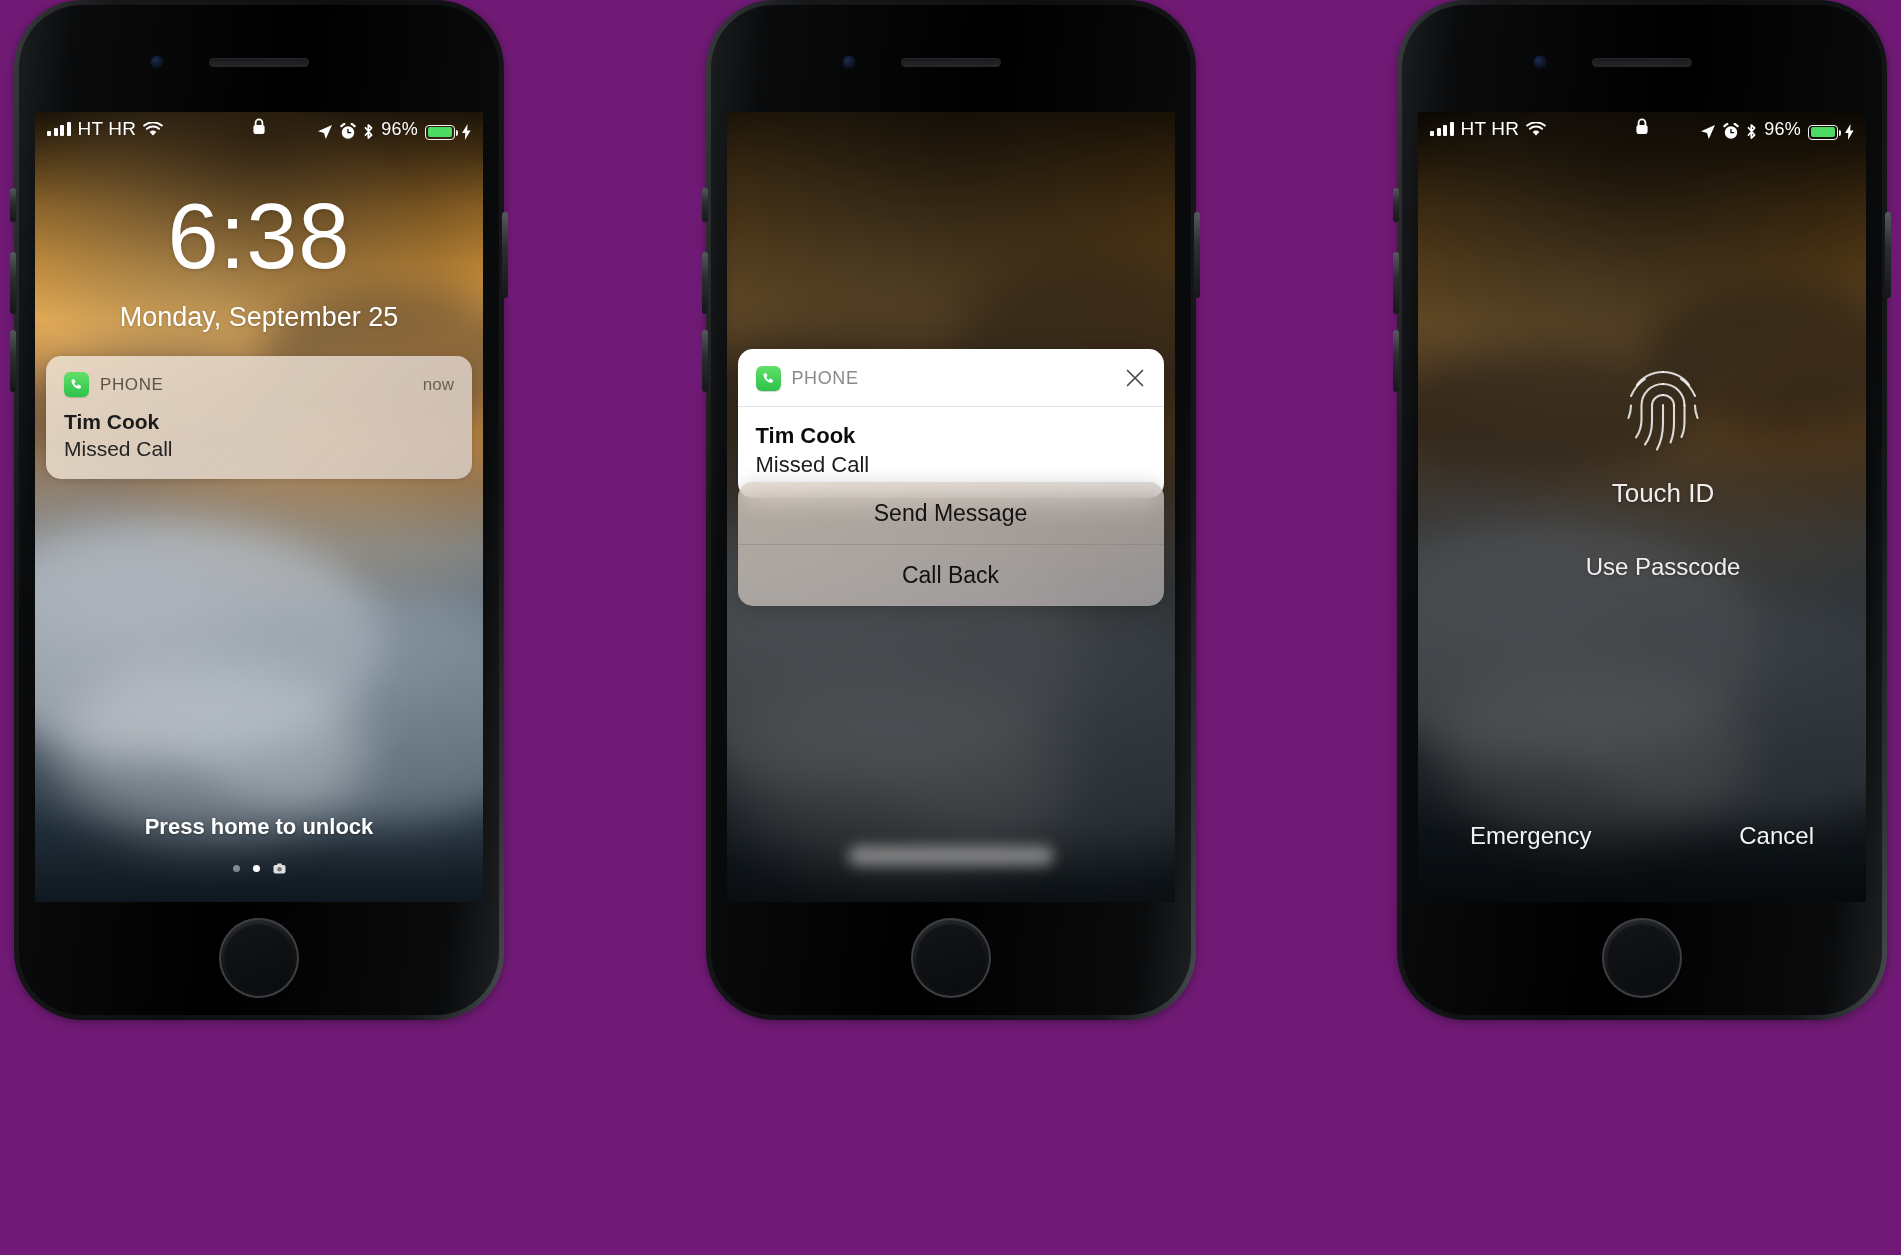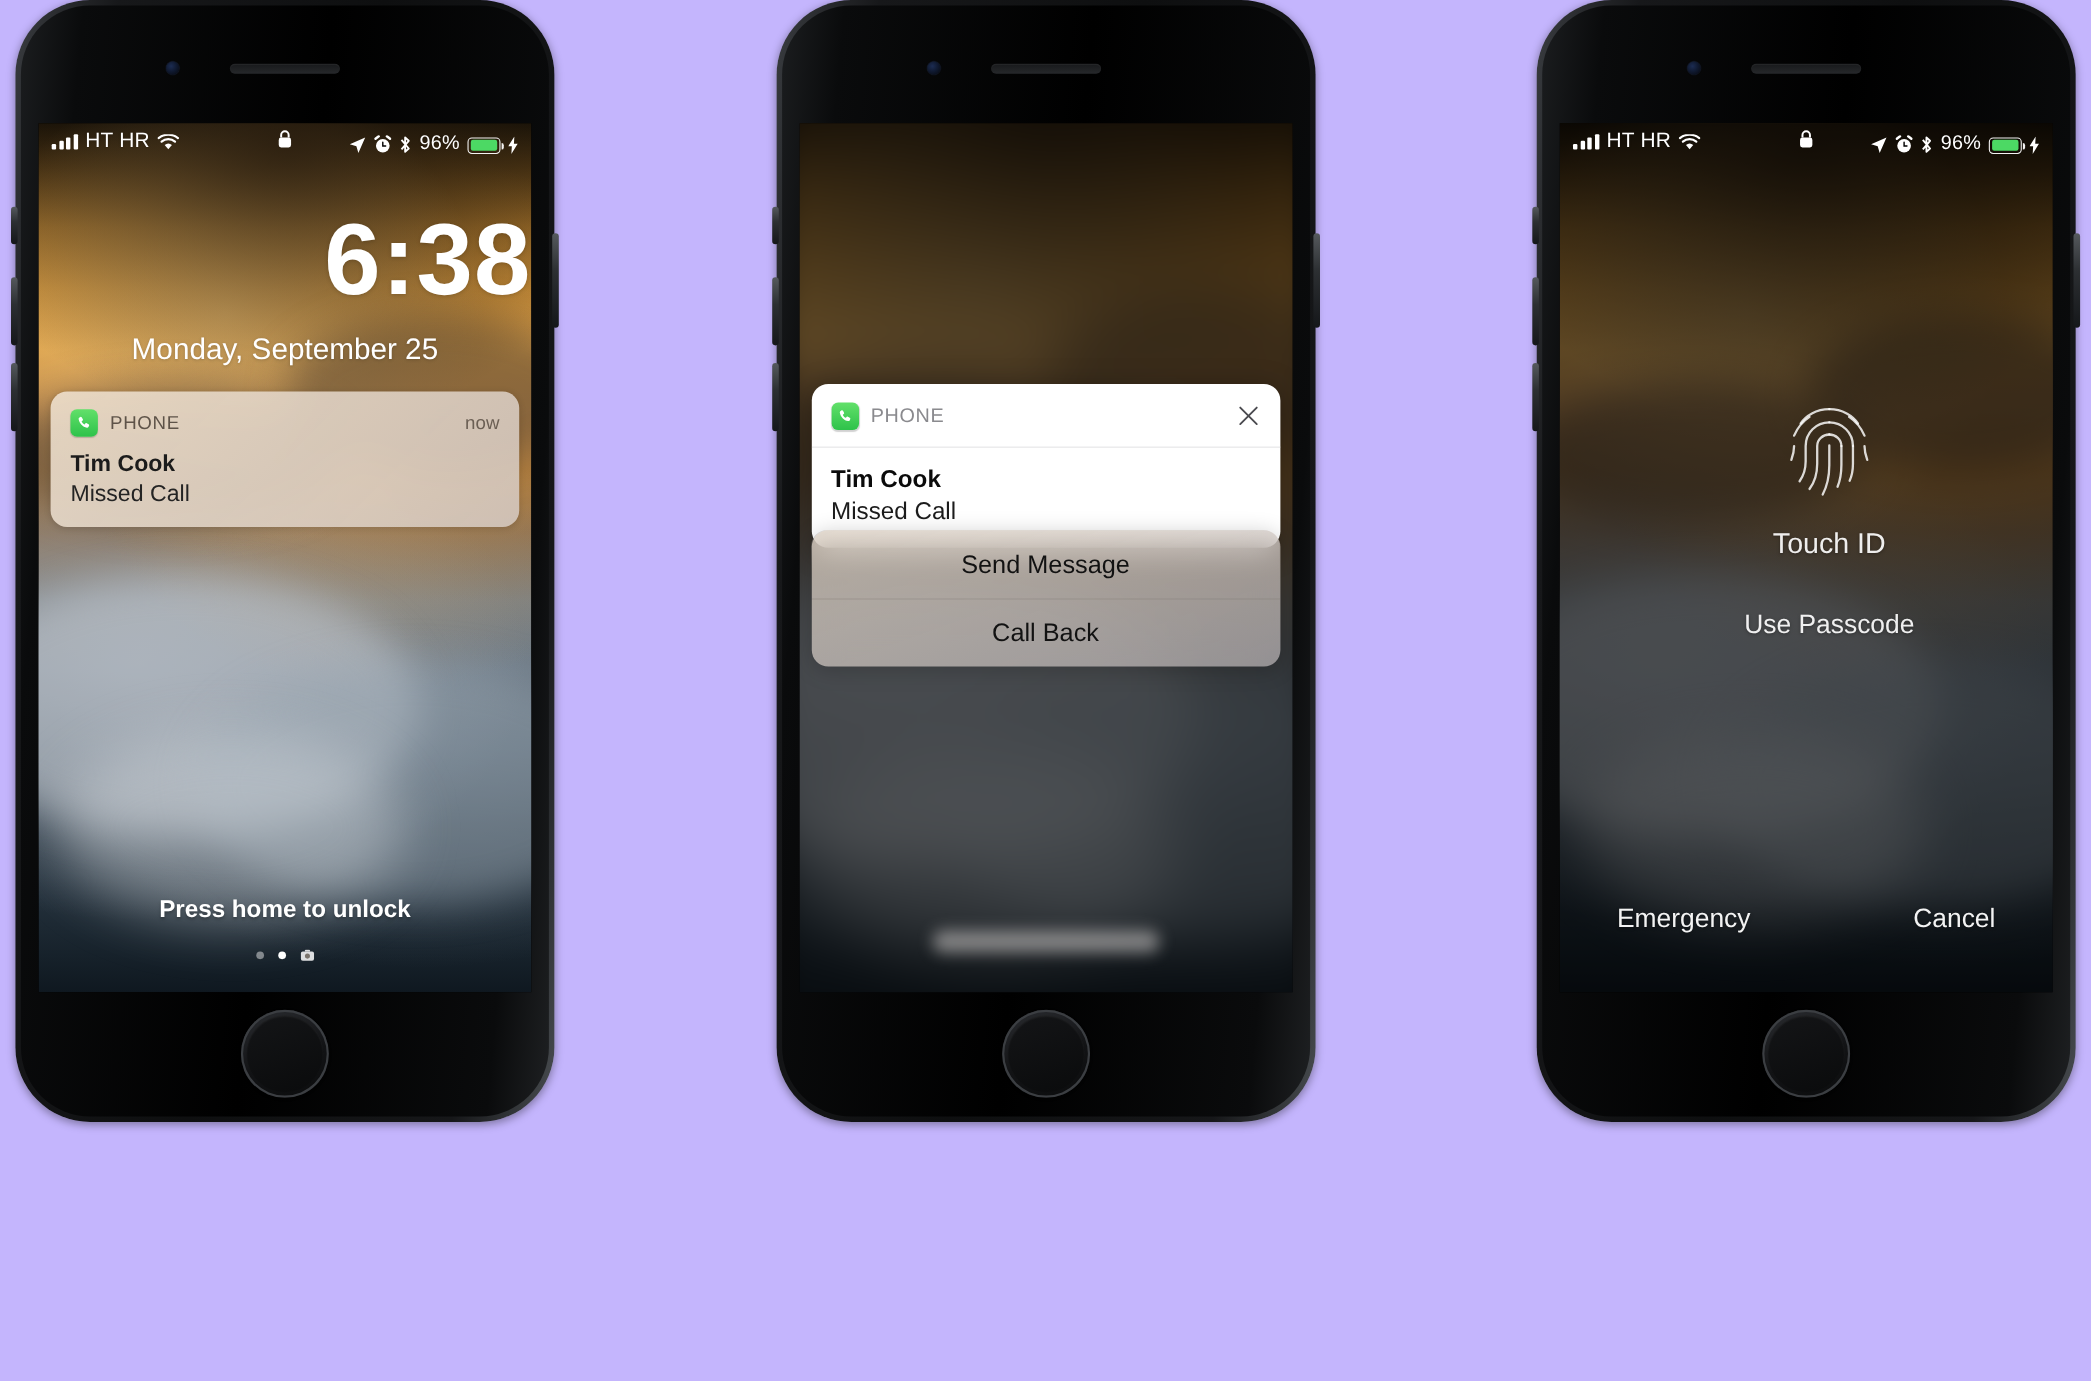--- a/index.html
+++ b/index.html
@@ -5,21 +5,21 @@
   * { box-sizing: border-box; margin: 0; padding: 0; }
   html, body {
     width: 1901px; height: 1255px;
     background: #ffffff;
     font-family: "Liberation Sans", sans-serif;
     overflow: hidden;
   }
   .stage {
     position: relative;
     width: 1901px; height: 1255px;
-    background: #c4b5fd;
+    background: #701a75;
     display: flex;
     justify-content: space-between;
     align-items: flex-start;
     padding: 0 14px;
   }
 
   
   .phone {
     position: relative;
     width: 490px;
@@ -152,22 +152,22 @@
   }
   .batt-shell::after{
     content:""; position:absolute; right:-4px; top:4px; width:2.5px; height:6px;
     background: rgba(255,255,255,.95); border-radius:0 2px 2px 0;
   }
   .batt-fill { height:100%; width:96%; background:#4cd964; border-radius:2px; }
   .svgic { display:block; }
 
   
   .clock {
-    position:absolute; left:0; right:0; top:78px; text-align:right;
-    color:#fff; font-size:92px; font-weight:700; letter-spacing:1px; line-height:1;
+    position:absolute; left:0; right:0; top:78px; text-align:center;
+    color:#fff; font-size:92px; font-weight:400; letter-spacing:1px; line-height:1;
     text-shadow: 0 1px 4px rgba(0,0,0,.18);
   }
   .date {
     position:absolute; left:0; right:0; top:190px; text-align:center;
     color:#fff; font-size:27px; font-weight:400;
     text-shadow: 0 1px 3px rgba(0,0,0,.2);
   }
 
   .notif {
     position:absolute; left:11px; right:11px; top:244px;

